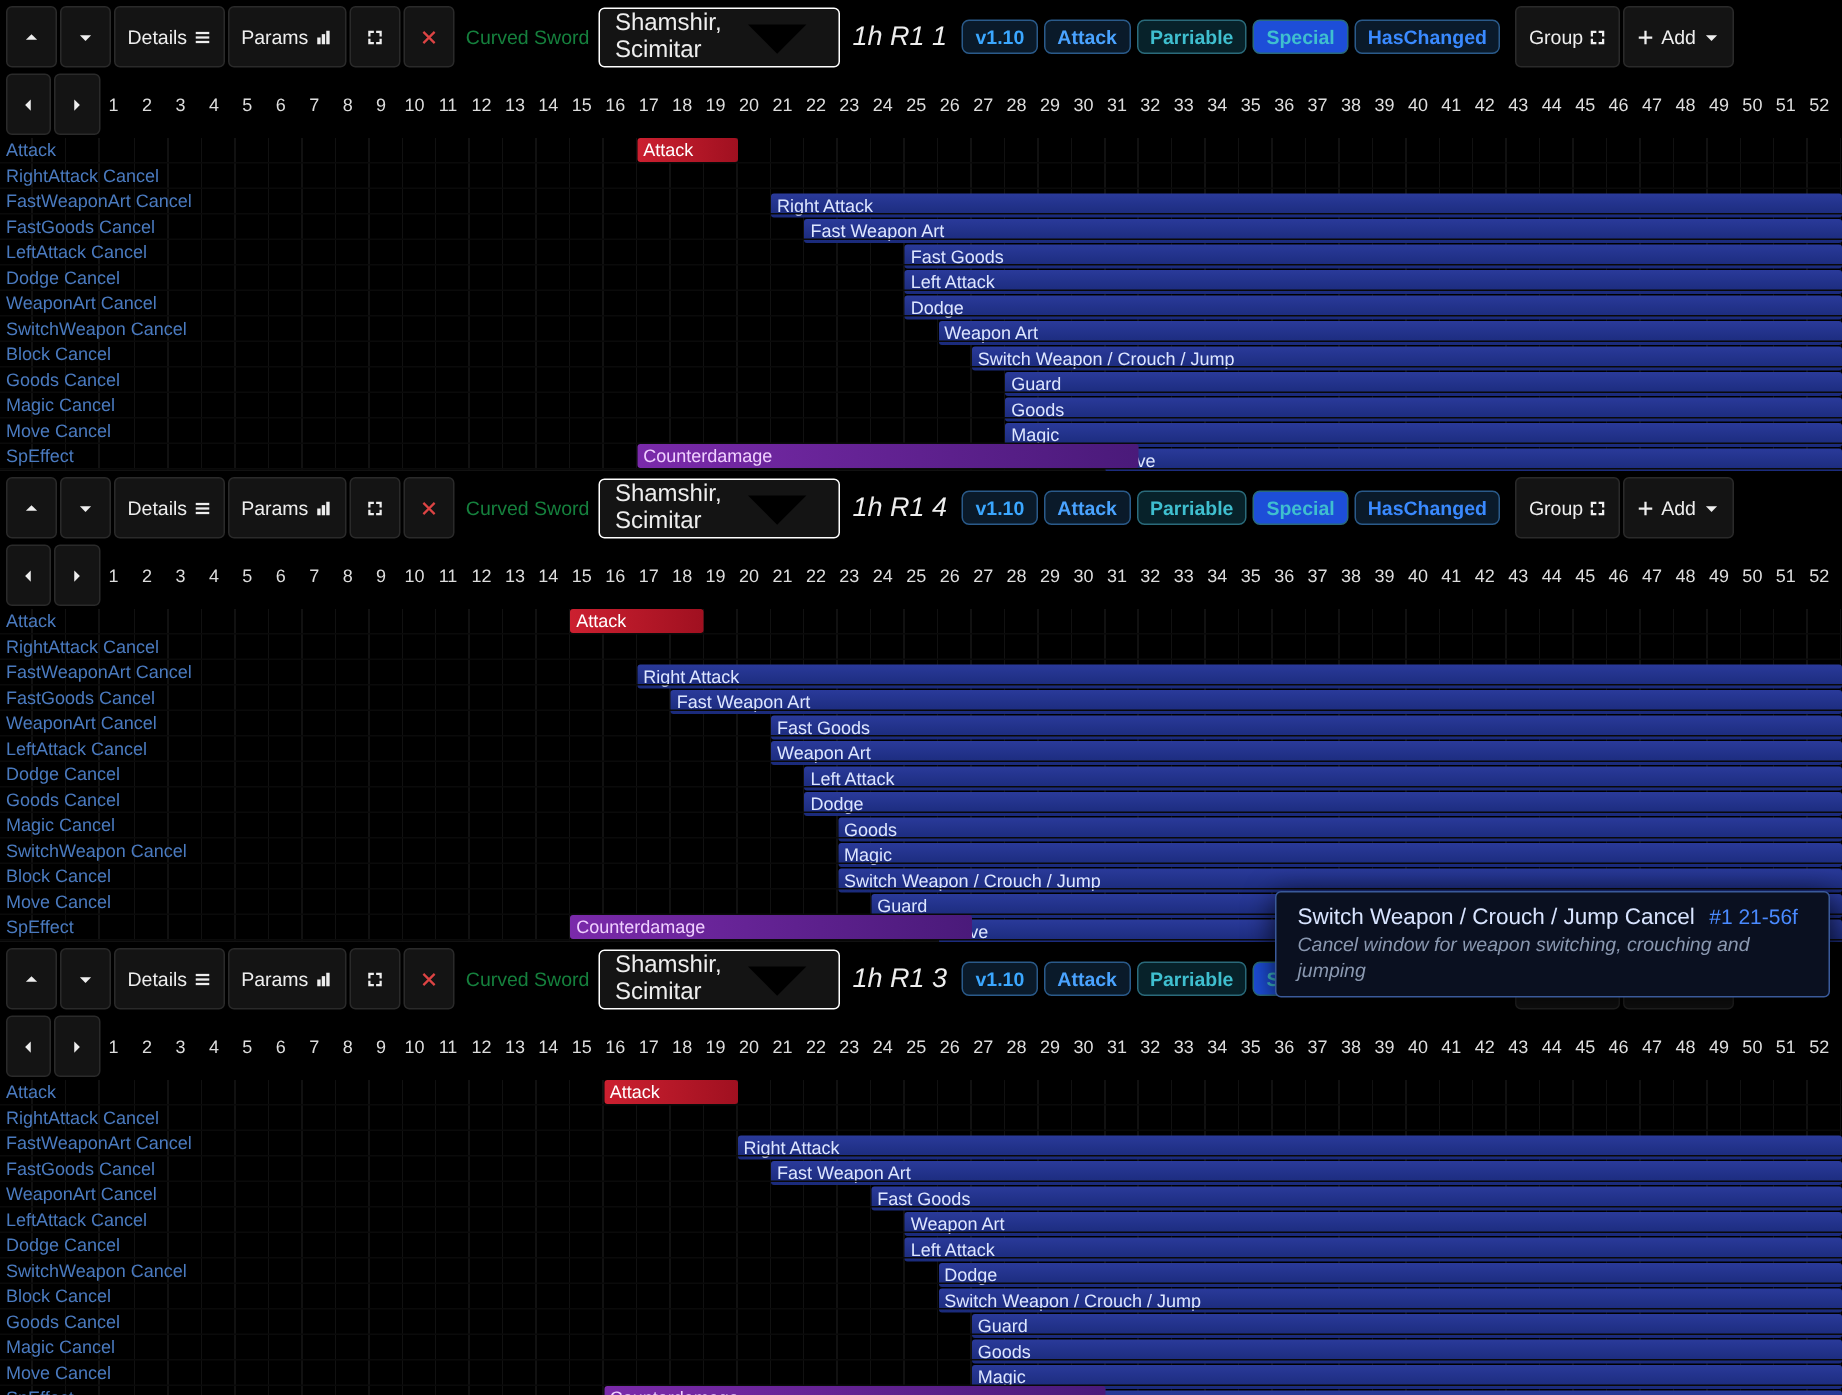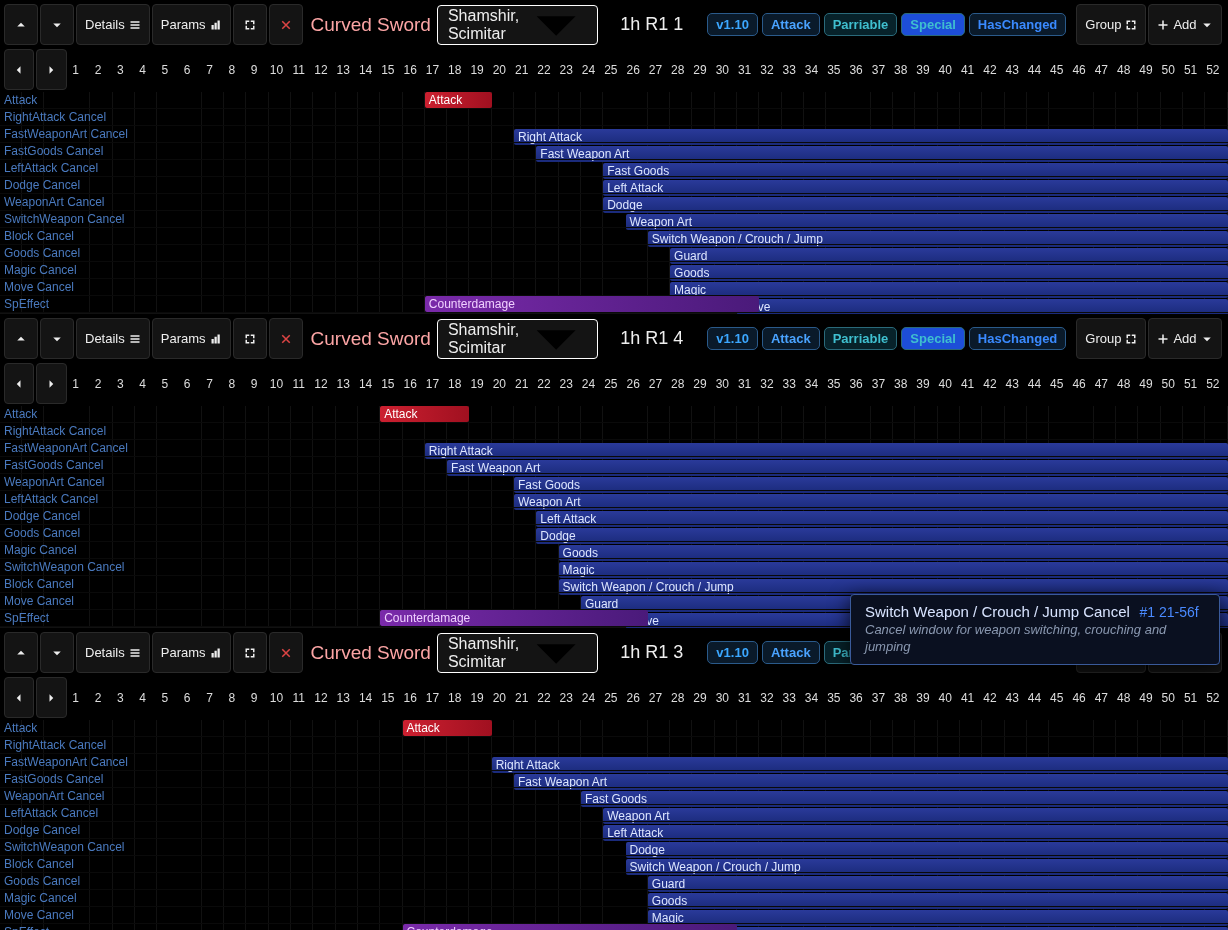--- a/index.html
+++ b/index.html
@@ -35,41 +35,42 @@
     height: 41px;
   }
   .btn-icon {
     width: 34px;
     justify-content: center;
     padding: 4px 6px;
   }
   .btn svg { width: 12px; height: 12px; fill: #eee; }
   .close-btn svg { fill: #d44; }
   .title-sword {
-    font-size: 19px;
-    color: #fca5a5;
+    font-size: 13px;
+    color: #15803d;
     margin: 0 4px 0 6px;
   }
   .weapon-select {
     display: flex;
     align-items: center;
     gap: 6px;
     font-size: 16px;
     color: #eee;
     border: 1px solid #ffffff;
     background: #141414;
     padding: 3px 10px;
     border-radius: 4px;
     cursor: pointer;
     height: 40px;
   }
   .attack-label {
     font-size: 18px;
     color: #eee;
-    margin: 0 20px;
+    margin: 0 6px;
+    font-style: italic;
   }
   .tag {
     font-size: 13px;
     padding: 3px 8px;
     border-radius: 5px;
     border: 1px solid;
     font-weight: 600;
   }
   .tag-v { color:#3ba7ff; border-color:#2a5a8a; background:#0a1a2a; }
   .tag-attack { color:#4aa3ff; border-color:#2a5a8a; background:#0a1a2a;}

